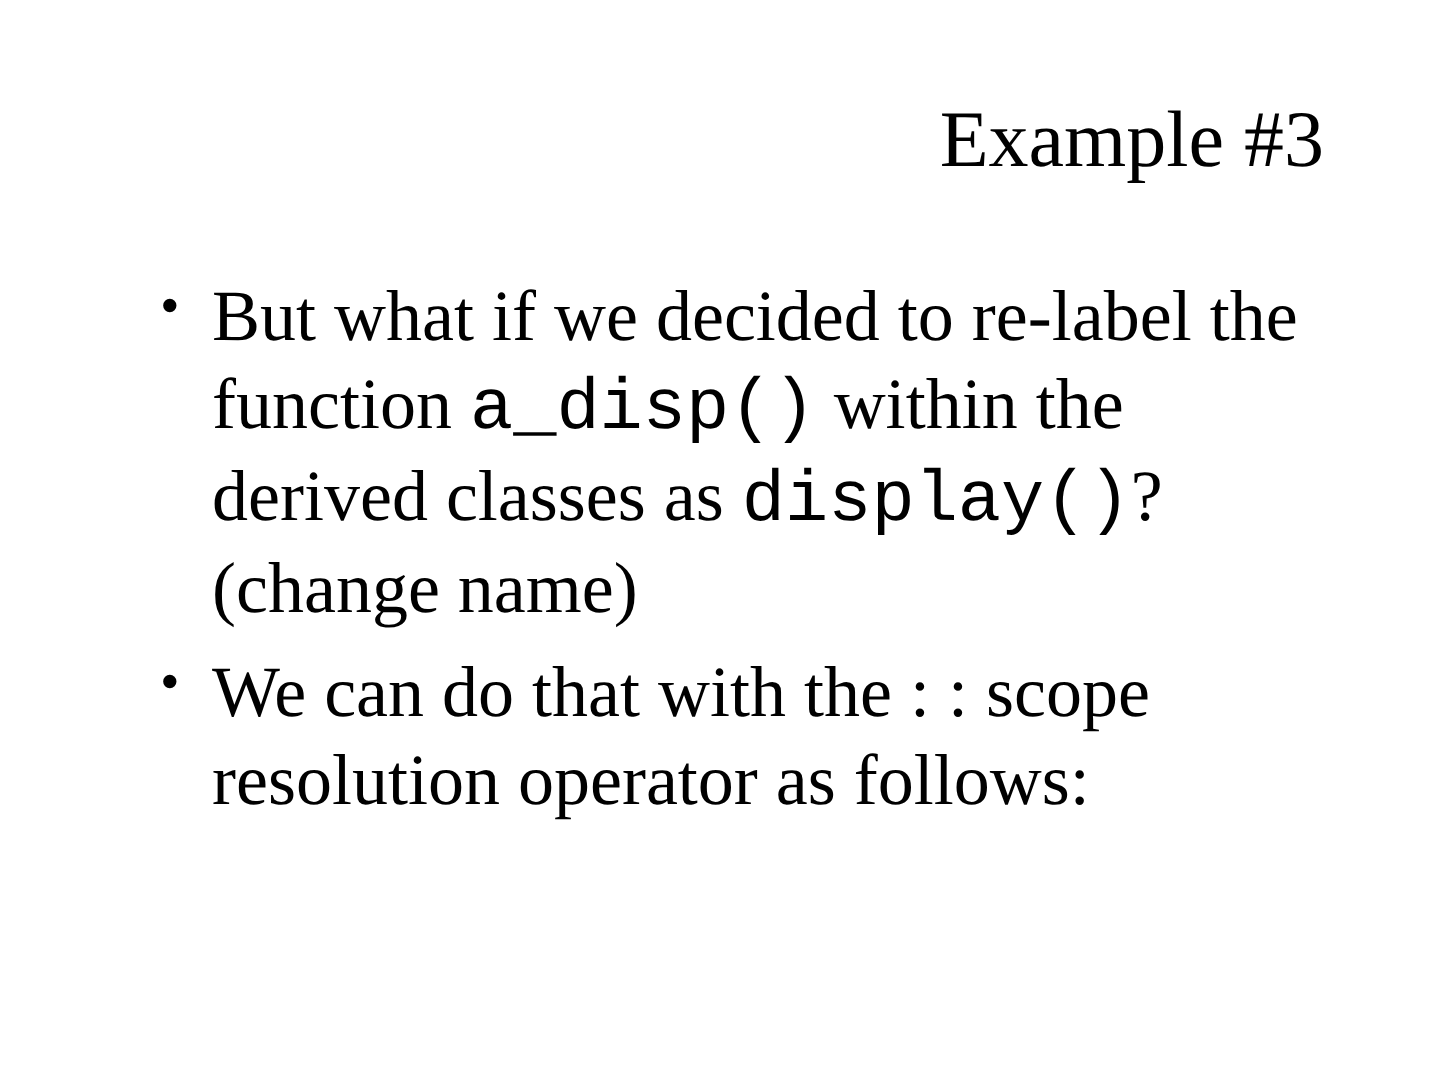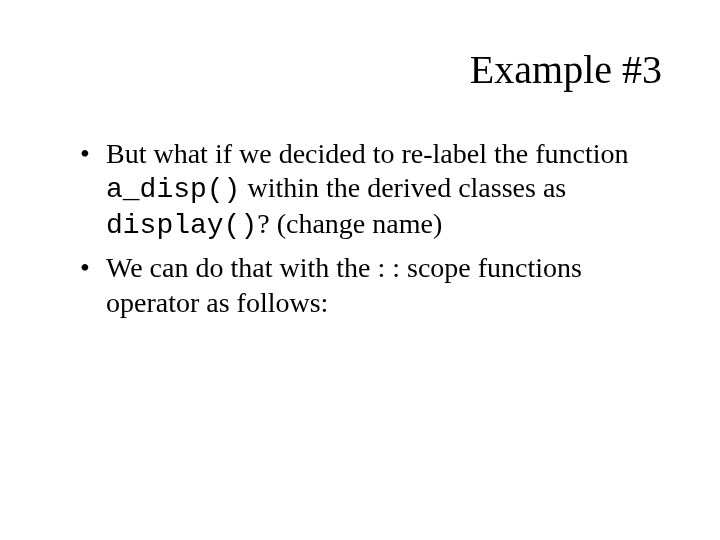--- a/index.html
+++ b/index.html
@@ -20,21 +20,21 @@
   .title {
     text-align: right;
     font-size: 40px;
     font-weight: 400;
     margin: 0 0 44px 0;
   }
   ul.bullets {
     list-style: none;
     margin: 0;
     padding: 0 0 0 26px;
-    font-size: 28px;
+    font-size: 36px;
     line-height: 1.22;
   }
   ul.bullets > li {
     position: relative;
     margin-bottom: 8px;
     padding-left: 22px;
   }
   ul.bullets > li::before {
     content: "•";
     position: absolute;
@@ -50,16 +50,16 @@
 </head>
 <body>
 
 <div class="slide">
   <h1 class="title">Example #3</h1>
   <ul class="bullets">
     <li>
       <span>But what if we decided to re-label the function </span><span class="code">a_disp()</span><span> within the derived classes as </span><span class="code">display()</span><span>? (change name)</span>
     </li>
     <li>
-      <span>We can do that with the : : scope functions operator as follows:</span><span class="code"></span><span></span><span class="code"></span><span></span>
+      <span>We can do that with the : : scope resolution operator as follows:</span><span class="code"></span><span></span><span class="code"></span><span></span>
     </li>
   </ul>
 </div>
 
 </body></html>

